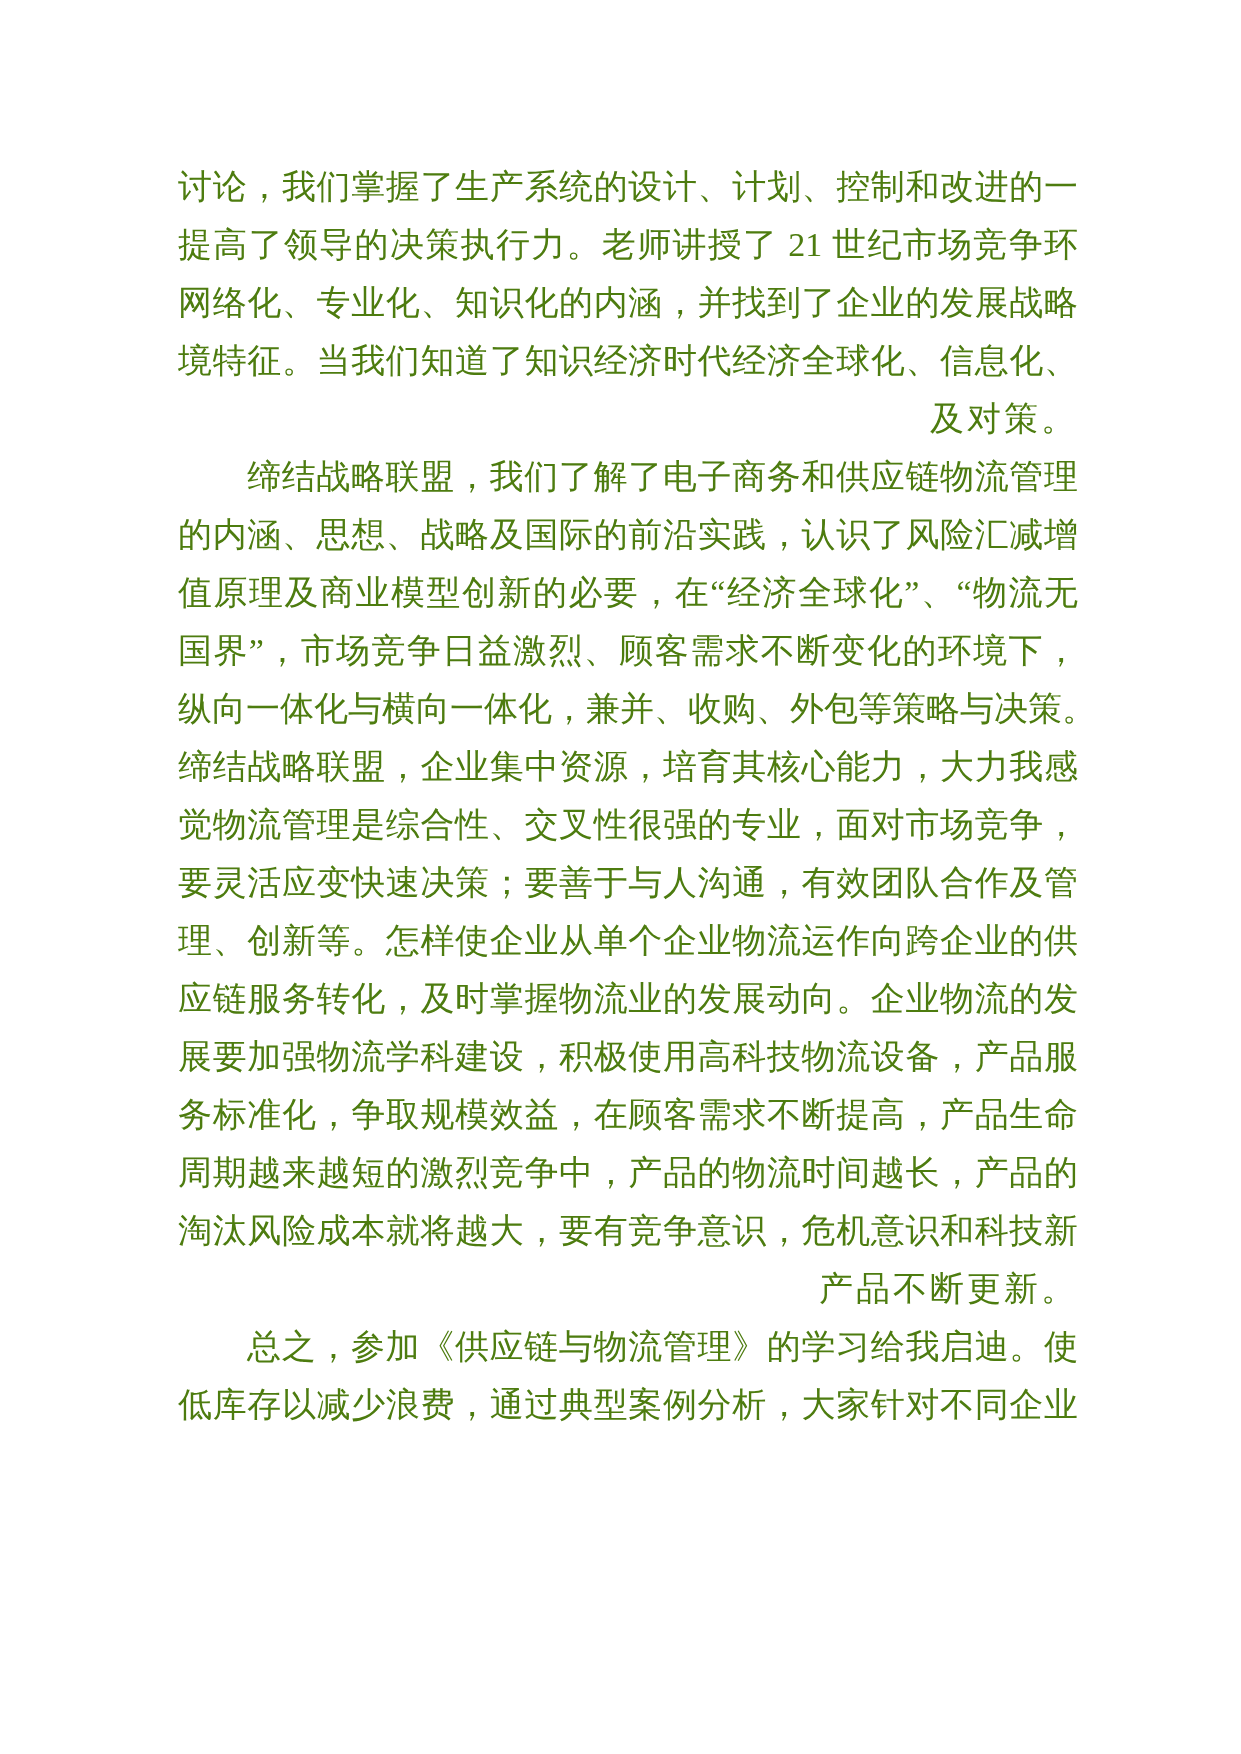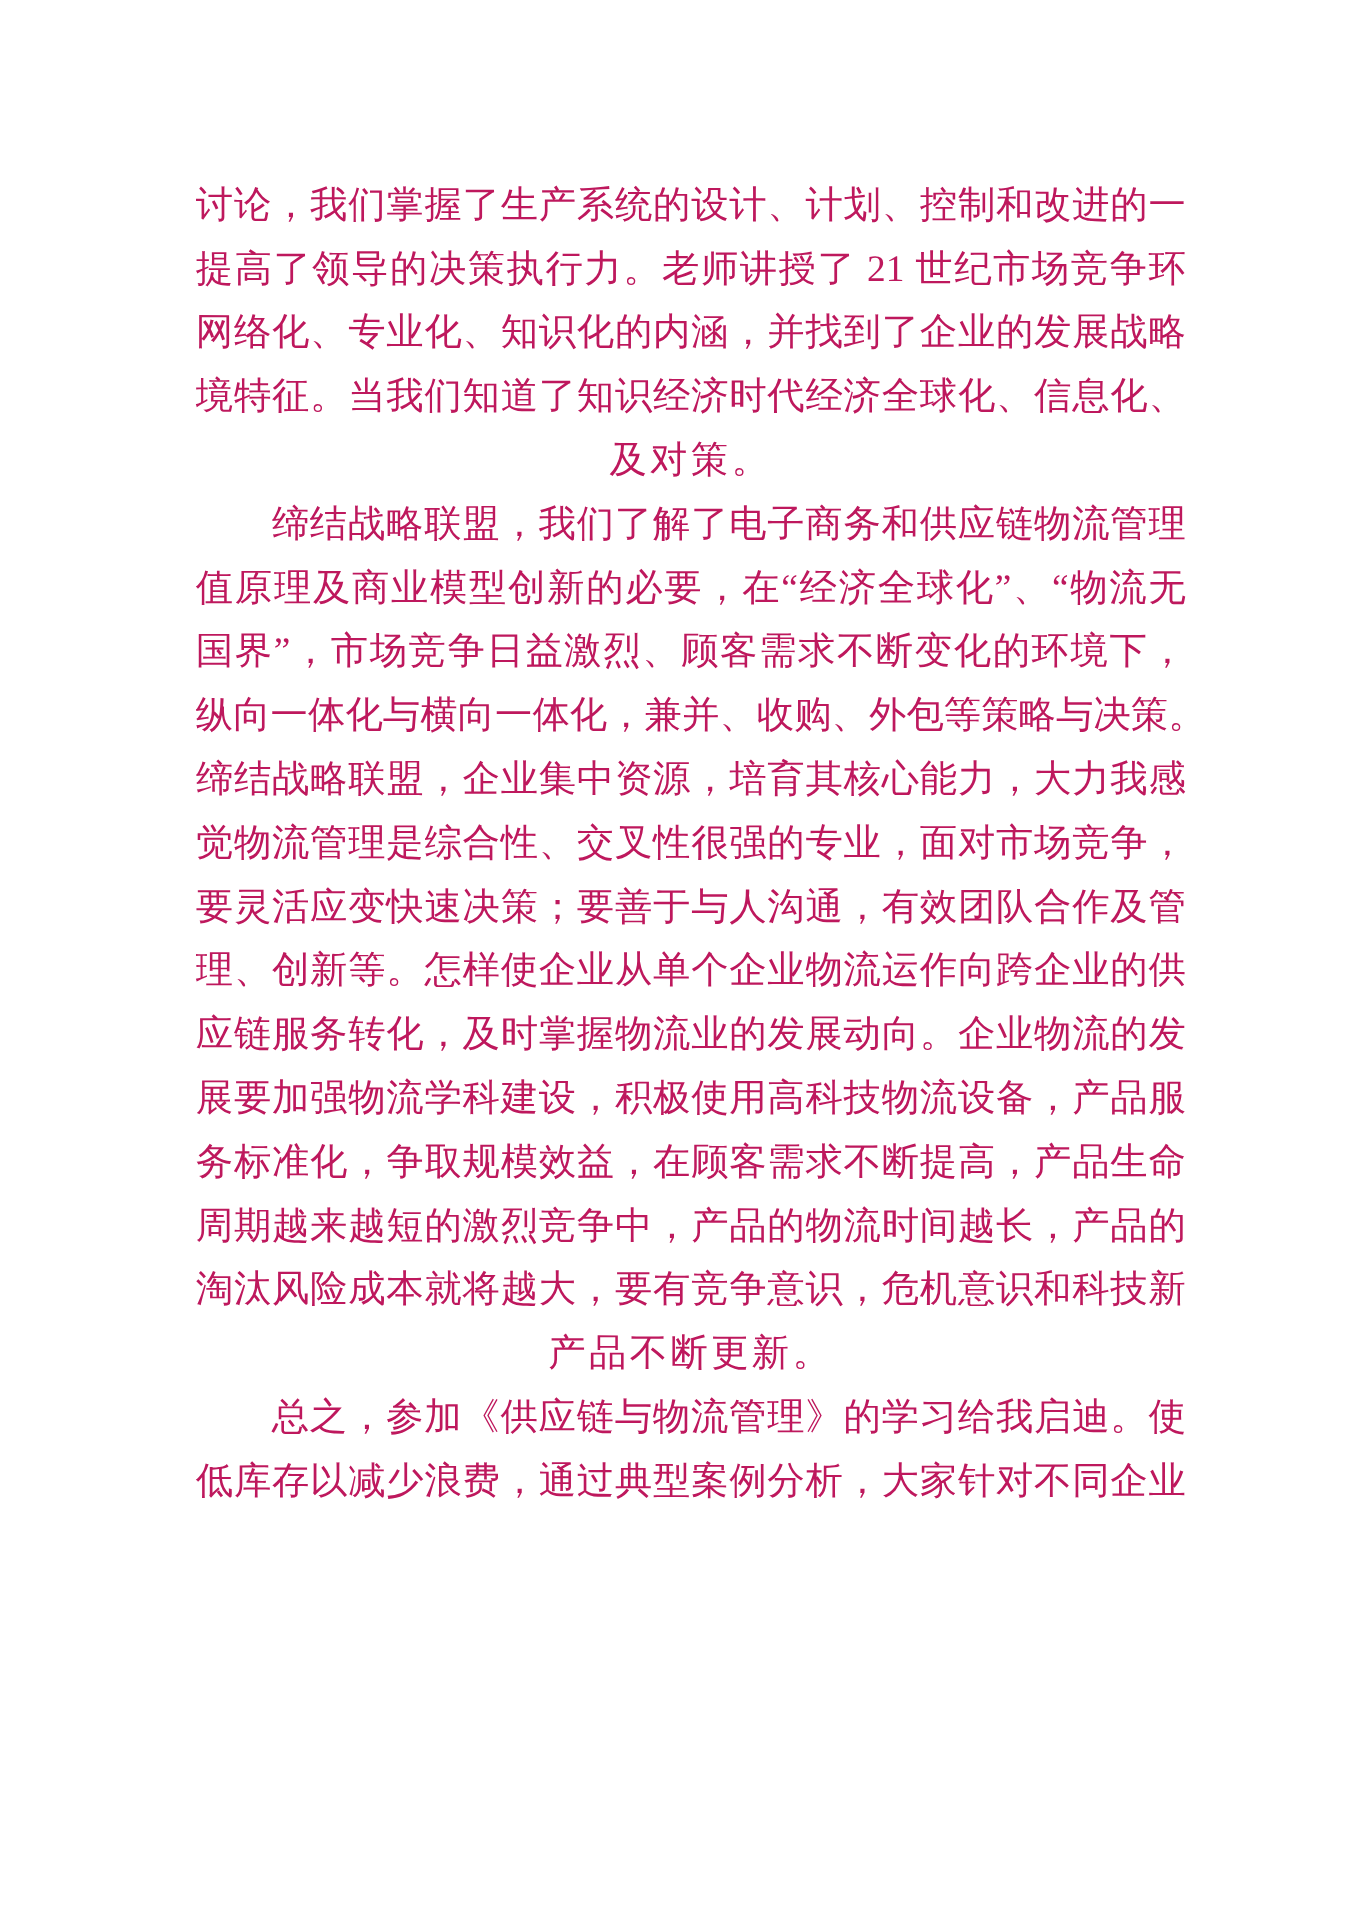--- a/index.html
+++ b/index.html
@@ -13,42 +13,42 @@
     height: 1754px;
     background: #ffffff;
     font-family: "Liberation Serif", serif;
     overflow: hidden;
   }
   .text-column {
     position: absolute;
     left: 178px;
     top: 158px;
     width: 900px;
-    color: #be185d;
+    color: #4d7c0f;
     font-size: 34px;
     line-height: 58px;
     font-weight: 400;
   }
   .paragraph {
     margin: 0;
     padding: 0;
   }
   .line {
     height: 58px;
     overflow: hidden;
     white-space: nowrap;
     text-align: justify;
     text-align-last: justify;
     -moz-text-align-last: justify;
   }
   .line.indent {
     padding-left: 69px;
   }
   .line.short {
-    text-align: center;
+    text-align: right;
     text-align-last: auto;
     -moz-text-align-last: auto;
     letter-spacing: 3px;
   }
 </style>
 </head>
 <body>
 
 <div class="page">
   <div class="text-column">
@@ -56,20 +56,21 @@
     <div class="paragraph">
       <div class="line">讨论，我们掌握了生产系统的设计、计划、控制和改进的一</div>
       <div class="line">提高了领导的决策执行力。老师讲授了 21 世纪市场竞争环</div>
       <div class="line">网络化、专业化、知识化的内涵，并找到了企业的发展战略</div>
       <div class="line">境特征。当我们知道了知识经济时代经济全球化、信息化、</div>
       <div class="line short">及对策。</div>
     </div>
 
     <div class="paragraph">
       <div class="line indent">缔结战略联盟，我们了解了电子商务和供应链物流管理</div>
+      <div class="line">的内涵、思想、战略及国际的前沿实践，认识了风险汇减增</div>
       <div class="line">值原理及商业模型创新的必要，在“经济全球化”、“物流无</div>
       <div class="line">国界”，市场竞争日益激烈、顾客需求不断变化的环境下，</div>
       <div class="line">纵向一体化与横向一体化，兼并、收购、外包等策略与决策。</div>
       <div class="line">缔结战略联盟，企业集中资源，培育其核心能力，大力我感</div>
       <div class="line">觉物流管理是综合性、交叉性很强的专业，面对市场竞争，</div>
       <div class="line">要灵活应变快速决策；要善于与人沟通，有效团队合作及管</div>
       <div class="line">理、创新等。怎样使企业从单个企业物流运作向跨企业的供</div>
       <div class="line">应链服务转化，及时掌握物流业的发展动向。企业物流的发</div>
       <div class="line">展要加强物流学科建设，积极使用高科技物流设备，产品服</div>
       <div class="line">务标准化，争取规模效益，在顾客需求不断提高，产品生命</div>

